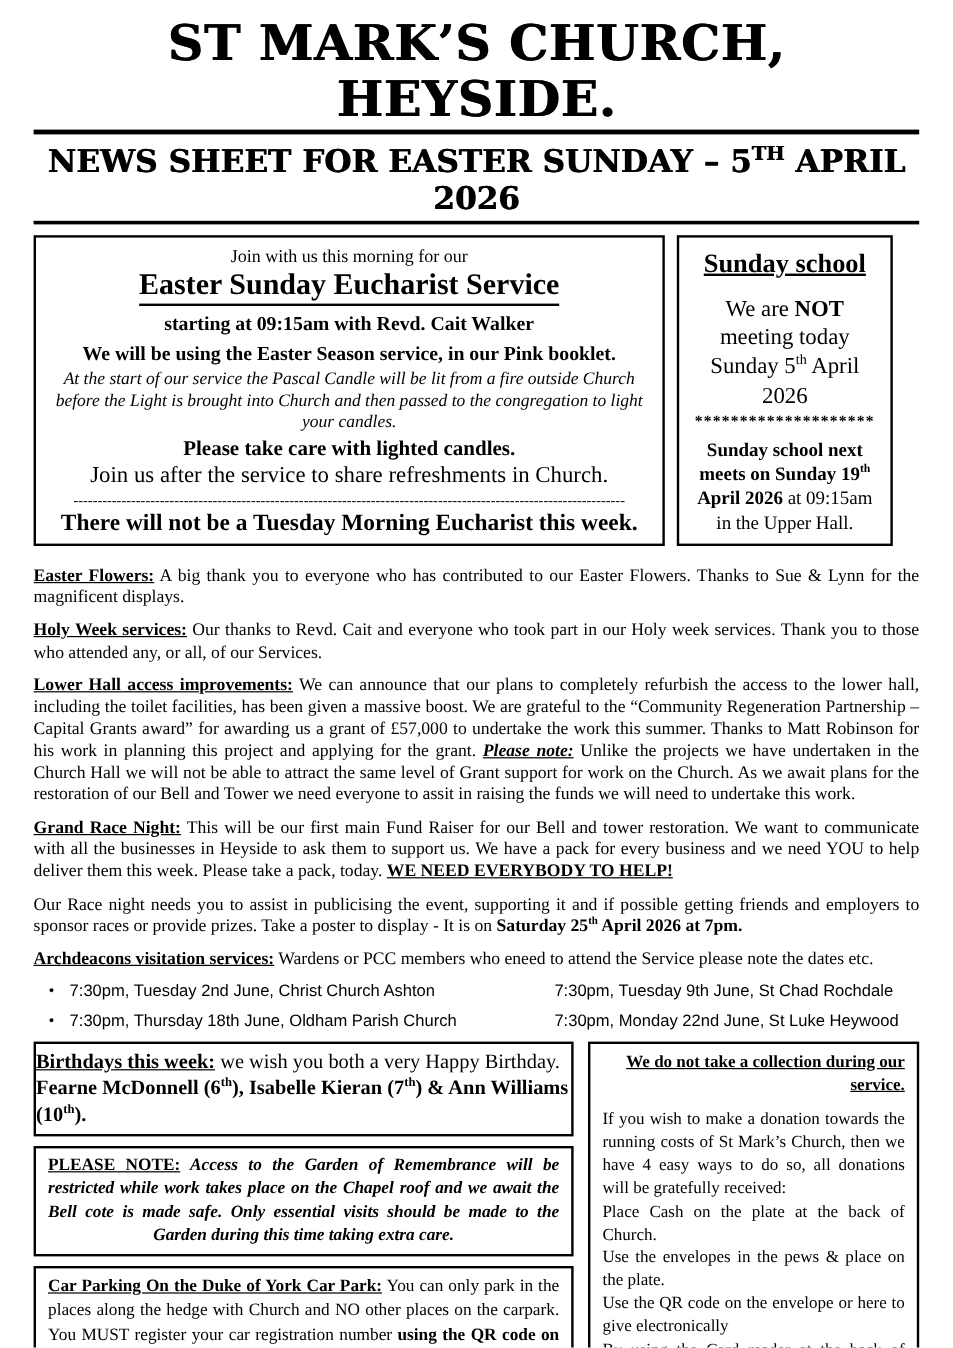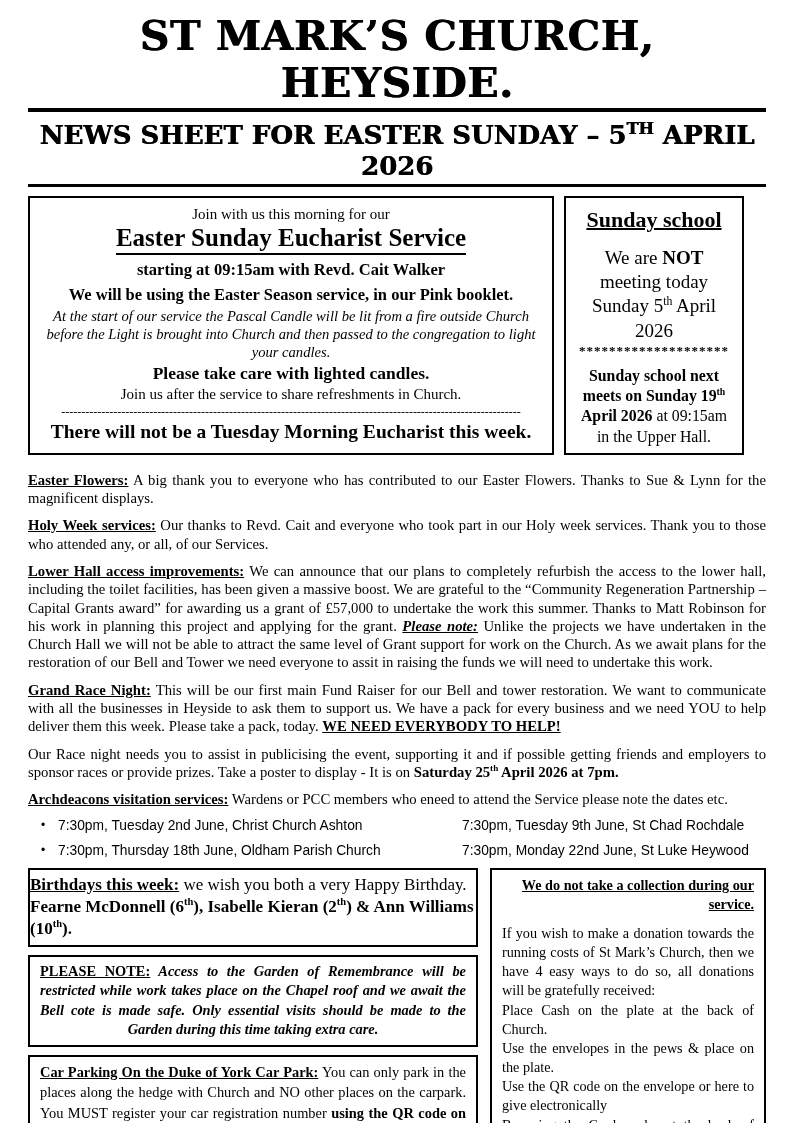--- a/index.html
+++ b/index.html
@@ -20,21 +20,21 @@
   .top-row{display:flex;gap:10px;margin-top:9px}
   .svc-box{width:526px;border:2px solid #000;text-align:center;padding:5px 10px 4px}
   .ss-box{width:180px;border:2px solid #000;text-align:center;padding:6px 9px}
   .svc-intro{font-weight:normal;font-size:15px;margin-top:3px}
   .svc-head{font-weight:bold;font-size:25px;margin-top:1px}
   .svc-head .u{display:inline-block;border-bottom:2px solid #000;padding-bottom:1px}
   .svc-start{font-weight:bold;font-size:16.5px;margin-top:5px}
   .svc-booklet{font-weight:bold;font-size:16.5px;margin-top:5px}
   .svc-candle{font-style:italic;font-size:14.6px;line-height:1.25;margin-top:2px}
   .svc-care{font-weight:bold;font-size:17.5px;margin-top:2px}
-  .svc-refresh{font-size:15px;margin-top:2px}
+  .svc-refresh{font-size:19px;margin-top:2px}
   .svc-divider{font-size:12px;line-height:1;white-space:nowrap;overflow:hidden;margin-top:3px;color:#000}
   .svc-notue{font-weight:bold;font-size:19.5px;margin-top:3px}
   .ss-title{font-weight:bold;font-size:22px;text-decoration:underline;text-decoration-thickness:2px;margin-top:3px}
   .ss-l1{font-size:19px;line-height:1.28;margin-top:13px}
   .ss-stars{font-weight:bold;font-size:13px;letter-spacing:1px;line-height:1;margin-top:1px}
   .ss-next{font-size:15.8px;line-height:1.28;margin-top:9px}
 
   
   .news{margin-top:16px}
   .para{font-size:14.7px;line-height:1.245;text-align:justify;margin-bottom:9px}
@@ -124,21 +124,21 @@
           </div>
         <div class="visit-right">7:30pm, Monday 22nd June, St Luke Heywood</div>
       </div>
     </div>
   </div>
 
   <div class="boxes-row">
     <div class="bcol-left">
       <div class="bbox bday">
         <div><span class="head">Birthdays this week:</span><span>  we wish you both a very Happy Birthday.</span></div>
-        <div class="names"><span>Fearne McDonnell (6</span><sup>th</sup><span>), Isabelle Kieran (2</span><sup>th</sup><span>) &amp; Ann Williams (10</span><sup>th</sup><span>).</span></div>
+        <div class="names"><span>Fearne McDonnell (6</span><sup>th</sup><span>), Isabelle Kieran (7</span><sup>th</sup><span>) &amp; Ann Williams (10</span><sup>th</sup><span>).</span></div>
       </div>
       <div class="bbox pnote"><span class="head">PLEASE NOTE:</span><span>  Access to the Garden of Remembrance will be restricted while work takes place on the Chapel roof and we await the Bell cote is made safe.  Only essential visits should be made to the Garden during this time taking extra care.</span></div>
       <div class="bbox cpark"><span class="head">Car Parking On the Duke of York Car Park:</span><span>  You can only park in the places along the hedge with Church and NO other places on the carpark.  You MUST register your car registration number </span><b>using the QR code on the notice at the door of Church or in the Hall.</b></div>
     </div>
     <div class="bcol-right">
       <div class="bbox coll">
         <div class="coll-head">We do not take a collection during our service.</div>
         <div class="coll-para">If you wish to make a donation towards the running costs of St Mark’s Church, then we have 4 easy ways to do so, all donations will be gratefully received:</div>
         <div class="coll-para">Place Cash on the plate at the back of Church.</div>
         <div class="coll-para">Use the envelopes in the pews &amp; place on the plate.</div>

